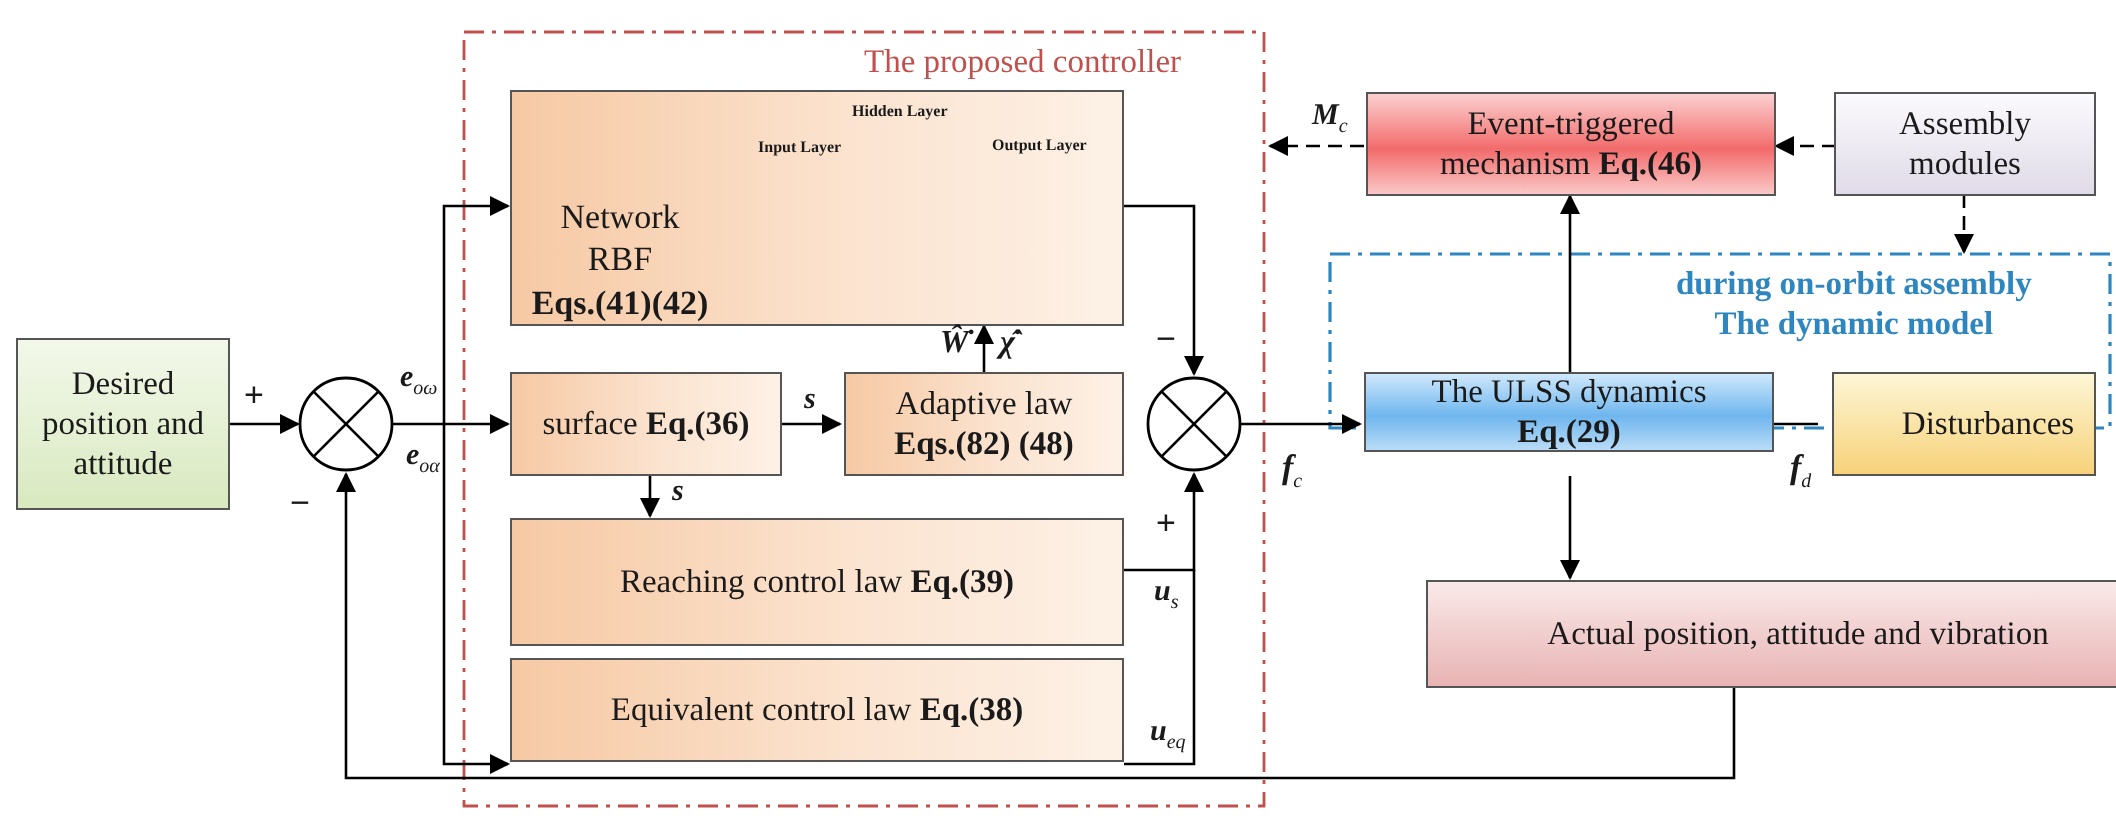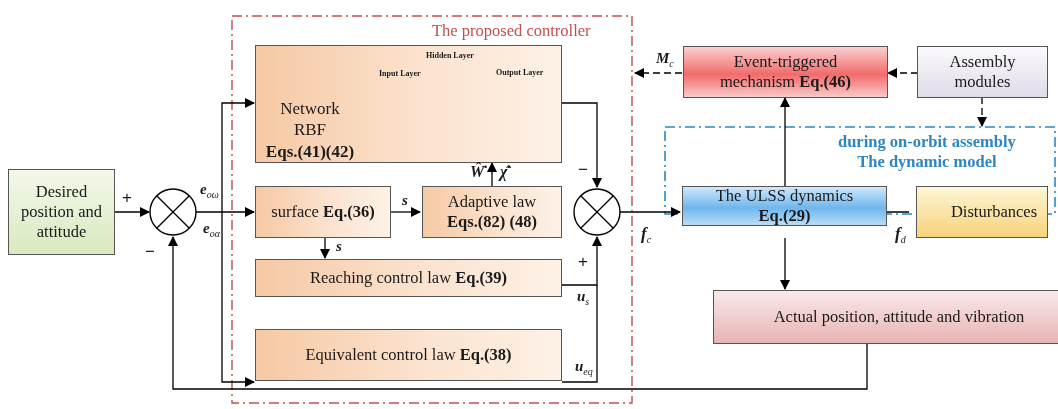--- a/index.html
+++ b/index.html
@@ -140,21 +140,21 @@
 
 <div class="box peach" style="left:255px;top:186px;width:136px;height:52px;">
   <span><span>surface </span><span class="b">Eq.(36)</span></span>
 </div>
 
 <div class="box peach" style="left:422px;top:186px;width:140px;height:52px;">
   <span>Adaptive law</span>
   <span class="b">Eqs.(82) (48)</span>
 </div>
 
-<div class="box peach" style="left:255px;top:259px;width:307px;height:38px;flex-direction:row;">
+<div class="box peach" style="left:255px;top:259px;width:307px;height:64px;flex-direction:row;">
   <span style="white-space:pre;">Reaching control law </span>
     <span class="b">Eq.(39)</span>
 </div>
 
 <div class="box peach" style="left:255px;top:329px;width:307px;height:52px;flex-direction:row;">
   <span style="white-space:pre;">Equivalent control law </span>
     <span class="b">Eq.(38)</span>
 </div>
 
 <div class="box red" style="left:683px;top:46px;width:205px;height:52px;">

